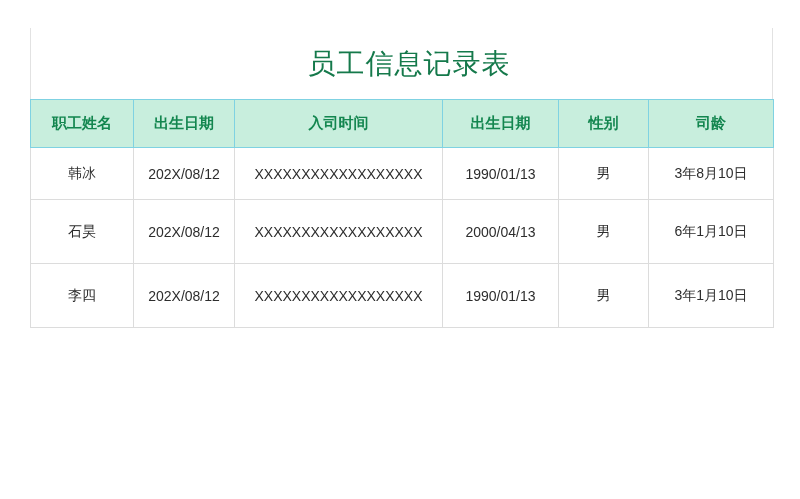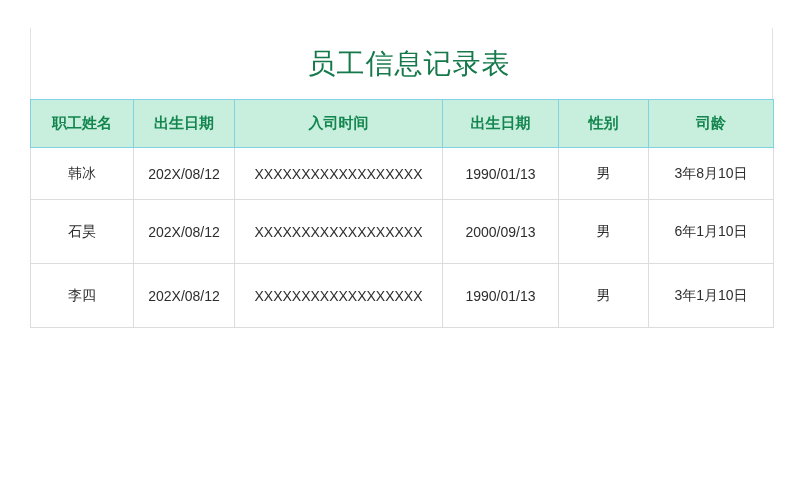--- a/index.html
+++ b/index.html
@@ -92,21 +92,21 @@
         <td>202X/08/12</td>
         <td>XXXXXXXXXXXXXXXXXX</td>
         <td>1990/01/13</td>
         <td>男</td>
         <td>3年8月10日</td>
       </tr>
       <tr class="r2">
         <td>石昊</td>
         <td>202X/08/12</td>
         <td>XXXXXXXXXXXXXXXXXX</td>
-        <td>2000/09/13</td>
+        <td>2000/04/13</td>
         <td>男</td>
         <td>6年1月10日</td>
       </tr>
       <tr class="r5">
         <td>李四</td>
         <td>202X/08/12</td>
         <td>XXXXXXXXXXXXXXXXXX</td>
         <td>1990/01/13</td>
         <td>男</td>
         <td>3年1月10日</td>

